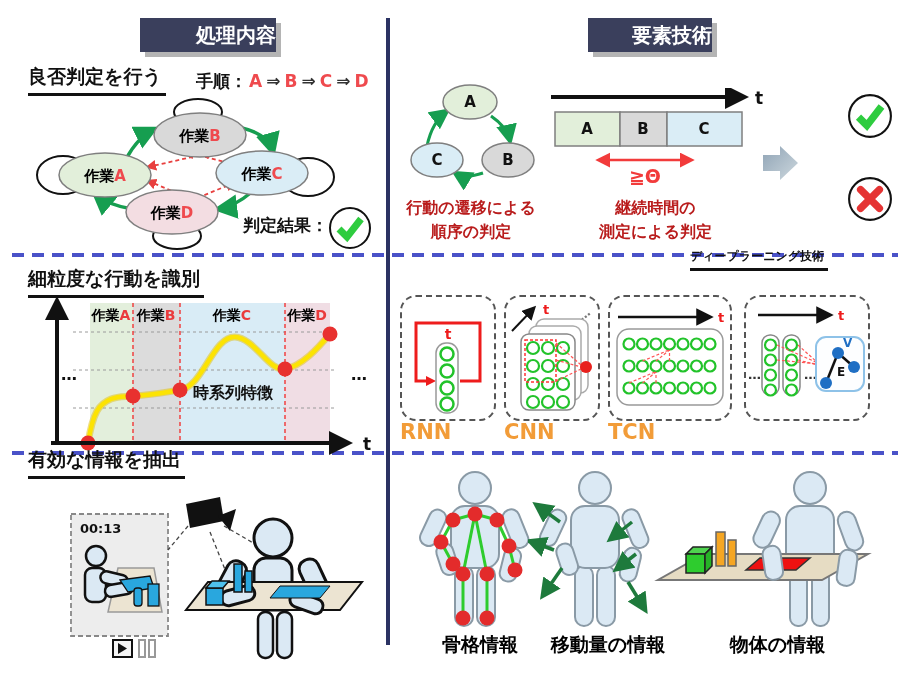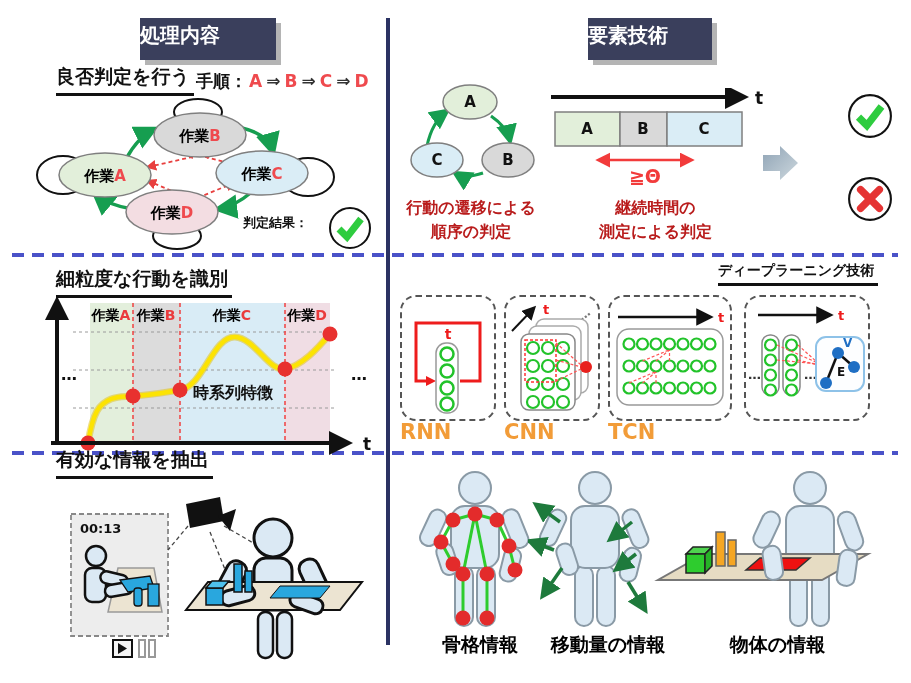--- a/index.html
+++ b/index.html
@@ -1,28 +1,28 @@
 <!DOCTYPE html>
 <html><head>
 <meta charset="utf-8">
 <style>
   html,body{margin:0;padding:0;background:#fff;}
   .canvas{position:relative;width:911px;height:683px;background:#fff;overflow:hidden;
           font-family:"DejaVu Sans","Liberation Sans",sans-serif;color:#111;}
   .abs{position:absolute;}
-  .hdr{background:#3a3f5c;color:#fff;font-weight:700;font-size:20px;text-align:left;
-       line-height:34px;height:42px;box-shadow:5px 5px 0 #b4b4b4;}
+  .hdr{background:#3a3f5c;color:#fff;font-weight:700;font-size:20px;text-align:right;
+       line-height:34px;height:34px;box-shadow:5px 5px 0 #b4b4b4;}
   .sec-title{font-weight:700;font-size:19px;border-bottom:3px solid #111;padding:0 4px 3px 0;
-             display:inline-block;white-space:nowrap;margin-left:28px;}
+             display:inline-block;white-space:nowrap;}
   .vdiv{width:4px;background:#2b3263;}
   .hdash{height:4px;background:repeating-linear-gradient(90deg,#4a52c8 0 12px,transparent 12px 20px);}
   .proc{font-size:17px;font-weight:700;white-space:nowrap;}
   .proc .red{color:#ef4a4e;padding:0 2px;}
   .proc .arr{color:#333;padding:0 2px;}
-  .result-label{font-size:13px;font-weight:700;white-space:nowrap;}
+  .result-label{font-size:17px;font-weight:700;white-space:nowrap;}
   .cap{color:#b91c1c;font-weight:700;font-size:16px;text-align:center;line-height:1.5;white-space:nowrap;}
   .model-box{border:2.5px dashed #555;border-radius:16px;}
   .model-label{color:#f29c38;font-weight:700;font-size:21px;text-align:left;}
   .feat-label{color:#000000;font-weight:700;font-size:19px;text-align:center;white-space:nowrap;}
   svg text{font-family:"DejaVu Sans","Liberation Sans",sans-serif;}
 </style>
 </head>
 <body>
 
 <div class="canvas">
@@ -196,21 +196,21 @@
         <circle cx="315" cy="42" r="7.5"></circle>
     </g>
     <line x1="42" y1="152" x2="42" y2="10" stroke="#111" stroke-width="4" marker-end="url(#mBlackBig)"></line>
     <line x1="36" y1="151" x2="332" y2="151" stroke="#111" stroke-width="4" marker-end="url(#mBlackBig)"></line>
     <text x="348" y="158" font-size="17" font-weight="700" fill="#111">t</text>
     <text x="178" y="106" font-size="16" font-weight="700" fill="#111">時系列特徴</text>
     <text x="54" y="88" font-size="16" font-weight="700" text-anchor="middle" fill="#111">…</text>
     <text x="344" y="88" font-size="16" font-weight="700" text-anchor="middle" fill="#111">…</text>
   </svg>
 
-  <div class="abs sec-title" style="left:690px;top:262px;font-size:14px">ディープラーニング技術</div>
+  <div class="abs sec-title" style="left:690px;top:248px;font-size:12px">ディープラーニング技術</div>
 
   <div class="abs model-box" style="left:400px;top:295px;width:92px;height:122px">
     <svg width="92" height="122">
       <path d="M26,84 L14,84 L14,26 L78,26 L78,84 L58,84" fill="none" stroke="#ee1c1c" stroke-width="3"></path>
       <polygon points="24,79 24,89 34,84" fill="#ee1c1c"></polygon>
       <text x="46" y="42" font-size="14" font-weight="700" fill="#ee1c1c" text-anchor="middle">t</text>
       <rect x="34" y="46" width="22" height="70" rx="10" fill="#fff" stroke="#999" stroke-width="1.5"></rect>
       <g fill="#fff" stroke="#22c32a" stroke-width="2.5">
         <circle cx="45" cy="57" r="6.5"></circle>
           <circle cx="45" cy="74" r="6.5"></circle>

